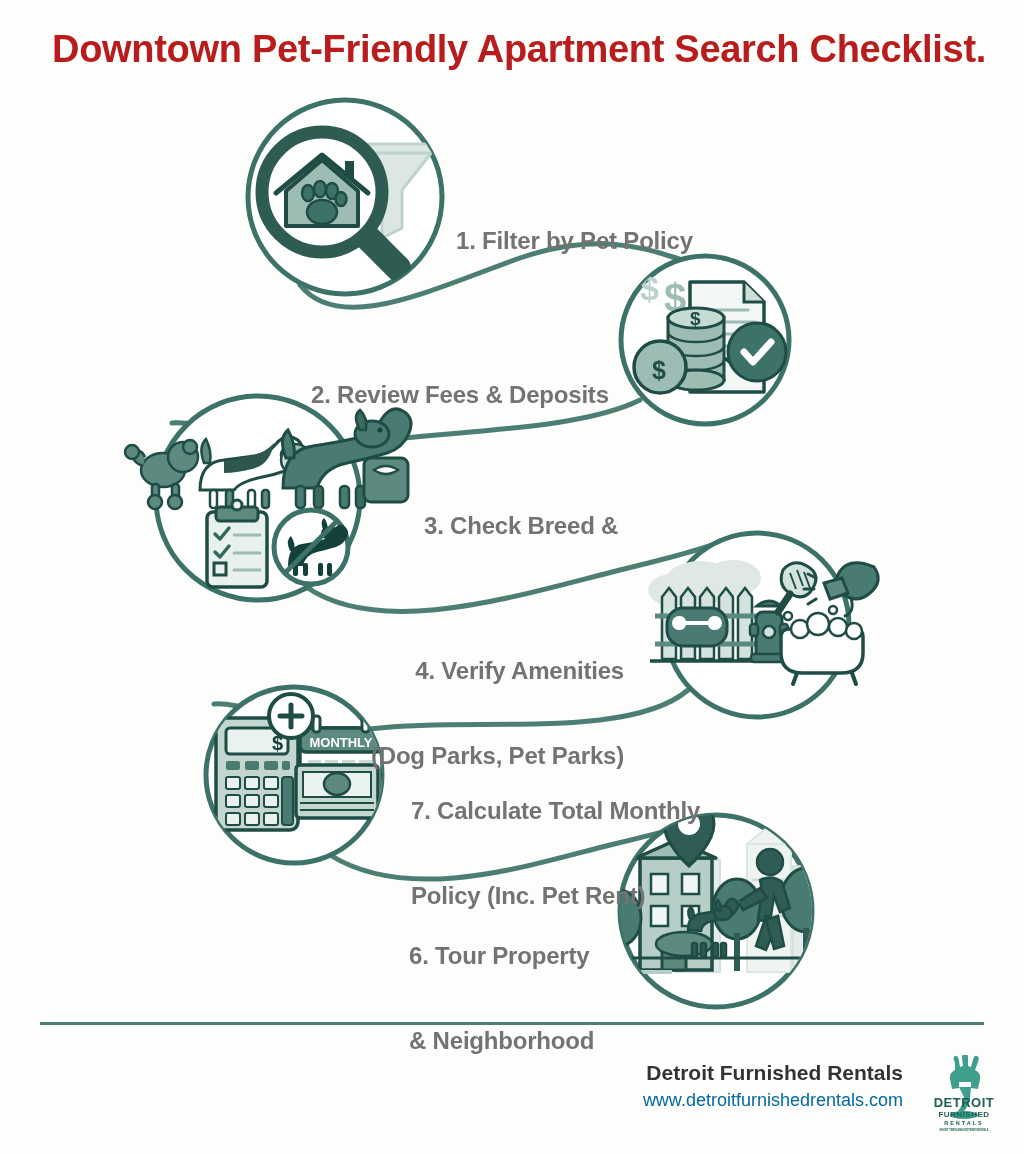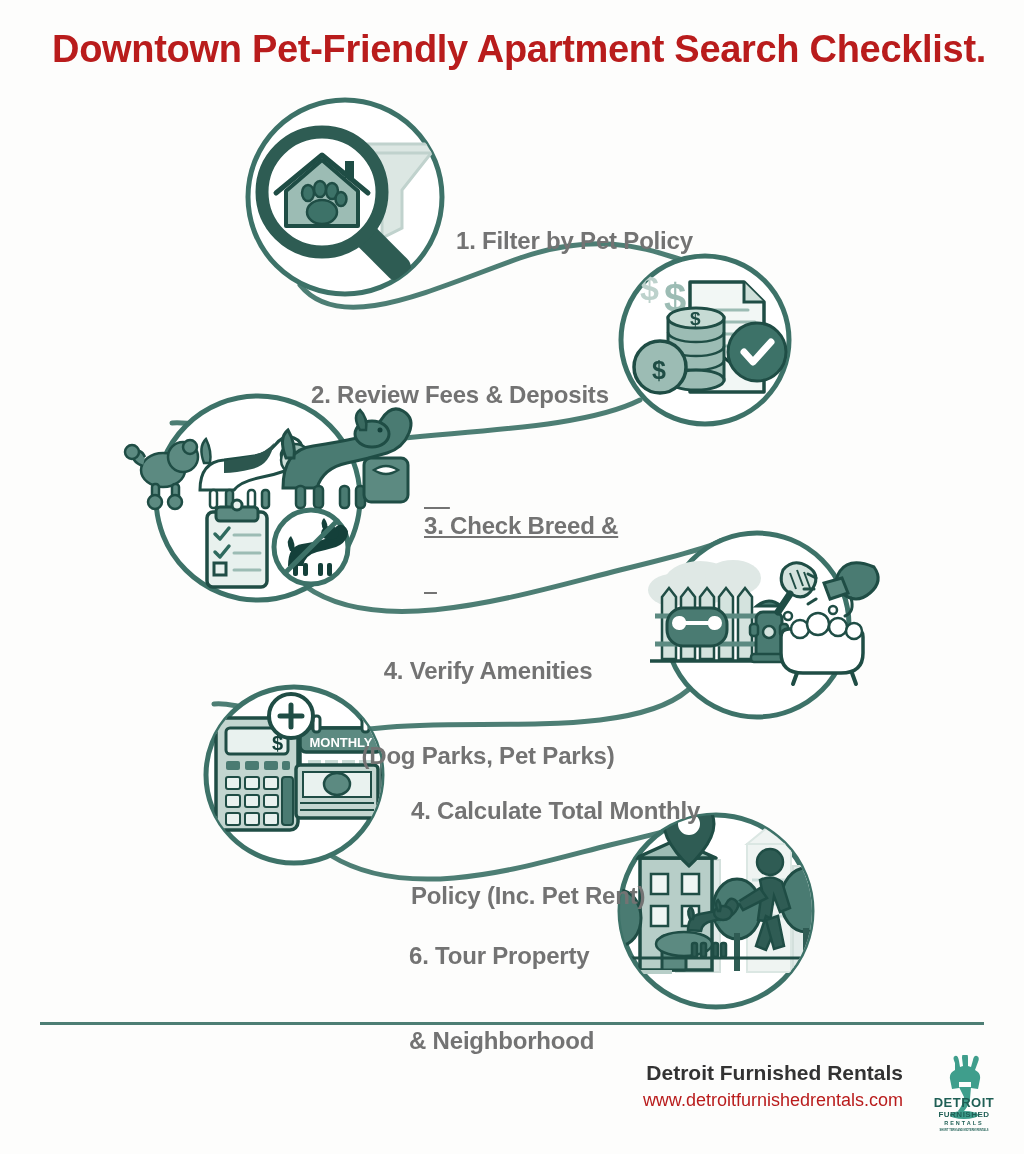--- a/index.html
+++ b/index.html
@@ -28,40 +28,40 @@
     position:absolute;
     color:#737373;
     font-size:24px;
     font-weight:bold;
     line-height:1.18;
     letter-spacing:-0.2px;
     white-space:pre;
   }
   .lbl1{left:456px;top:170px;}
   .lbl2{left:279px;top:324px;margin-left:32px;}
-  .lbl3{left:424px;top:455px;text-decoration:underline;}
-  .lbl4{left:352px;top:600px;text-align:center;width:272px;}
+  .lbl3{left:424px;top:455px;}
+  .lbl4{left:352px;top:600px;text-align:right;width:272px;}
   .lbl5{left:411px;top:740px;}
   .lbl6{left:393px;top:885px;margin-left:16px;}
   
   #divider{
     position:absolute;left:40px;top:1022px;width:944px;height:3px;
     background:#4d7e74;
   }
   #footer{
     position:absolute;left:0;top:1055px;width:1024px;height:80px;
   }
   #brand-name{
     position:absolute;right:121px;top:6px;
     font-size:21px;font-weight:bold;color:#333333;
     text-align:right;white-space:nowrap;
   }
   #brand-url{
     position:absolute;right:121px;top:35px;
-    font-size:18px;color:#b91c1c;
+    font-size:18px;color:#0369a1;
     text-align:right;white-space:nowrap;
   }
   #logo{
     position:absolute;right:25px;top:0px;width:70px;height:78px;
   }
   .logo-txt{
     font-family:"Liberation Sans",sans-serif;
     font-weight:bold;fill:#1f5f55;
   }
 </style>
@@ -479,21 +479,21 @@
     <div>2. Review Fees &amp; Deposits</div>
   </div>
   <div class="step-label lbl3">
     <div>3. Check Breed &amp;</div>
   </div>
   <div class="step-label lbl4">
     <div>4. Verify Amenities</div>
     <div>(Dog Parks, Pet Parks)</div>
   </div>
   <div class="step-label lbl5">
-    <div>4. Calculate Total Monthly</div>
+    <div>7. Calculate Total Monthly</div>
     <div>Policy (Inc. Pet Rent)</div>
   </div>
   <div class="step-label lbl6">
     <div>6. Tour Property</div>
     <div>&amp; Neighborhood</div>
   </div>
 
   <div id="divider"></div>
   <div id="footer">
     <div id="brand-name">Detroit Furnished Rentals</div>

